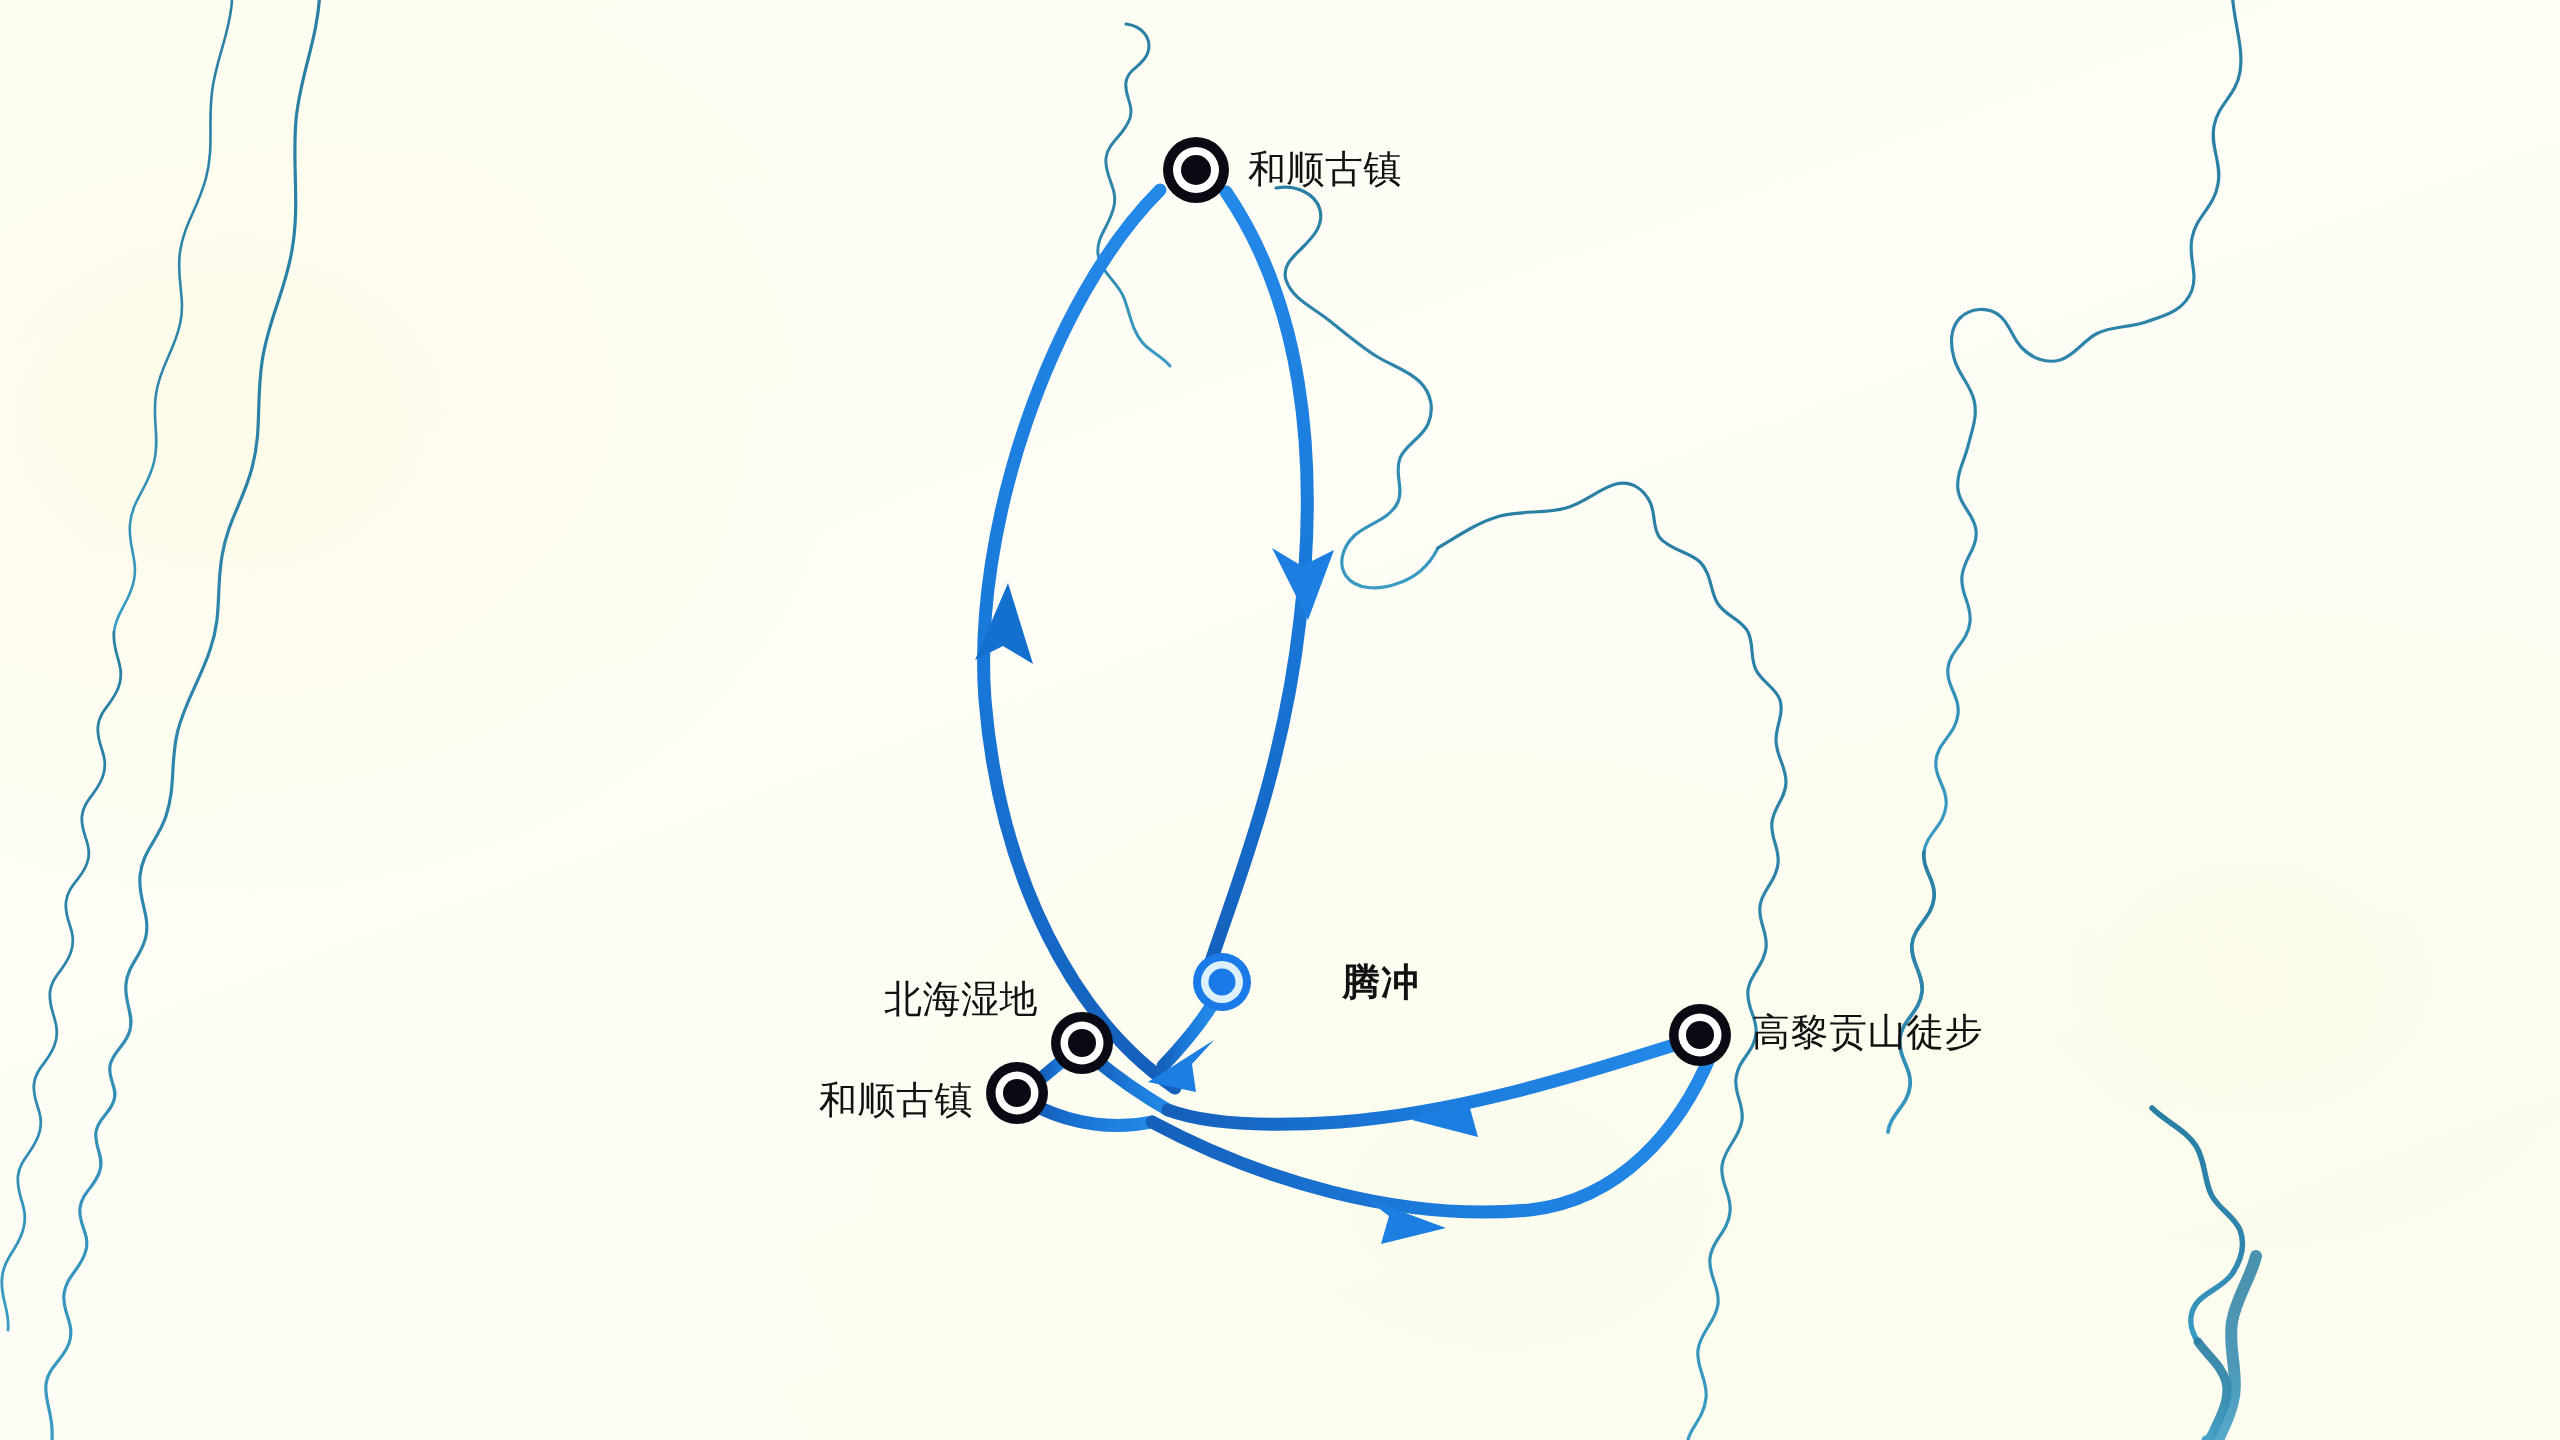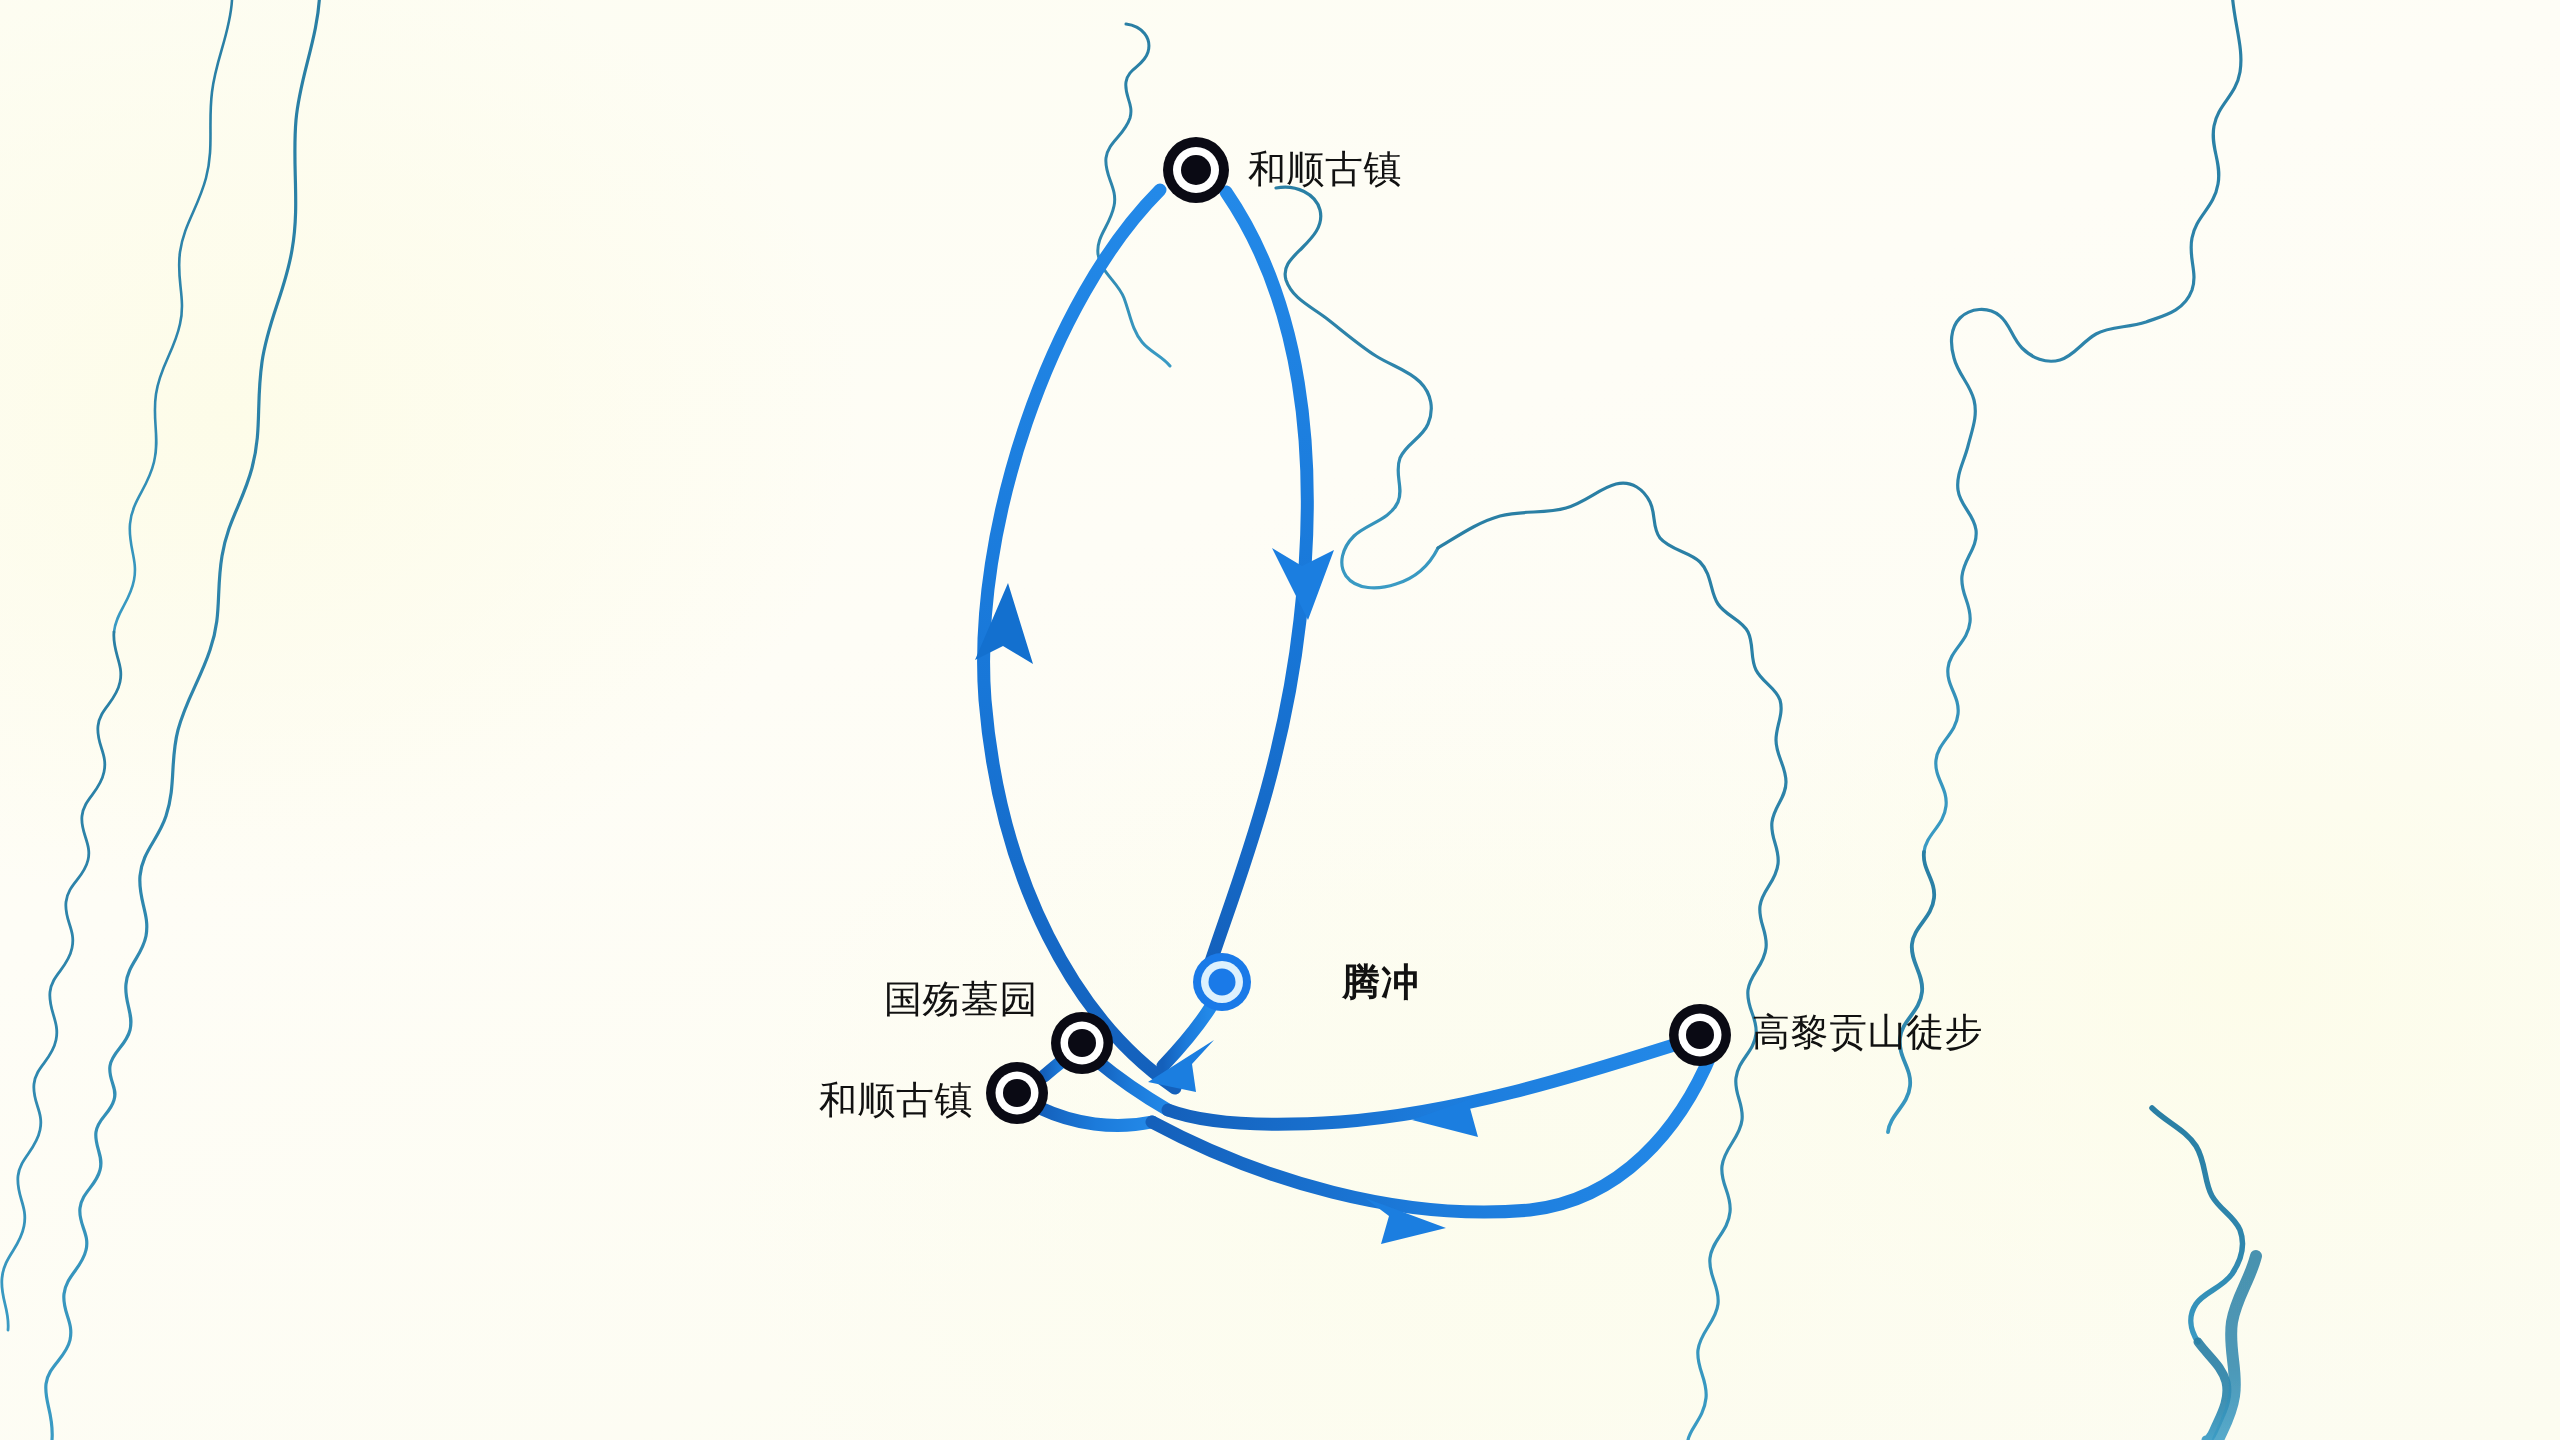--- a/index.html
+++ b/index.html
@@ -203,21 +203,21 @@
       <g>
         <circle cx="1222" cy="982" r="29" fill="#1a7ae8"></circle>
         <circle cx="1222" cy="982" r="21" fill="#ddf1fd"></circle>
         <circle cx="1222" cy="982" r="13.5" fill="#1a7ae8"></circle>
       </g>
     </g>
   </svg>
 
   <div class="poi-label" style="left:1248px;top:150px;">和顺古镇</div>
 
-  <div class="poi-label right-align" style="right:1522px;top:980px;">国殇墓园</div>
+  <div class="poi-label right-align" style="right:1522px;top:980px;">北海湿地</div>
 
   <div class="poi-label right-align" style="right:1587px;top:1081px;">和顺古镇</div>
 
   <div class="poi-label" style="left:1752px;top:1013px;text-align:center;">高黎贡山徒步</div>
 
   <div class="poi-label bold" style="left:1342px;top:963px;">腾冲</div>
 
 </div>
 
 </body></html>

